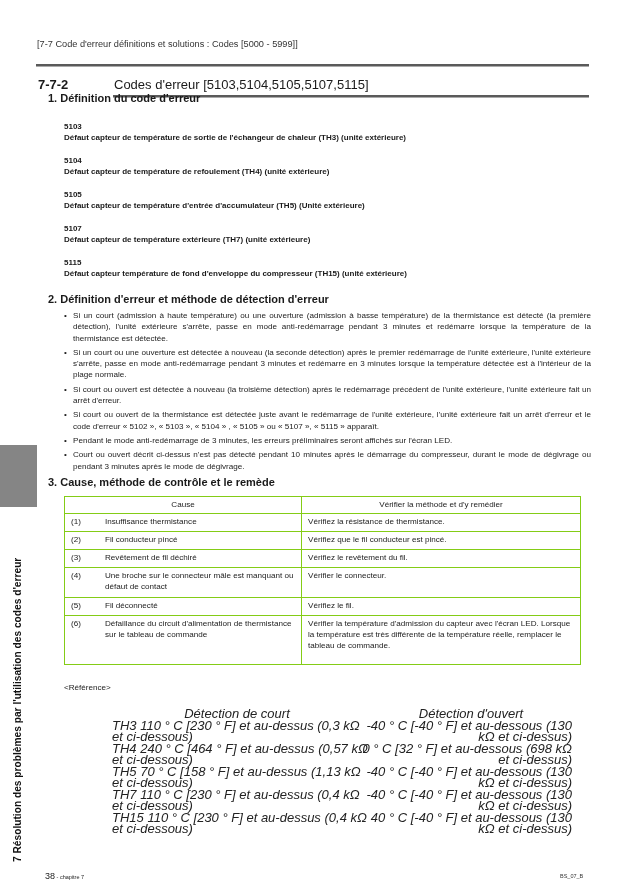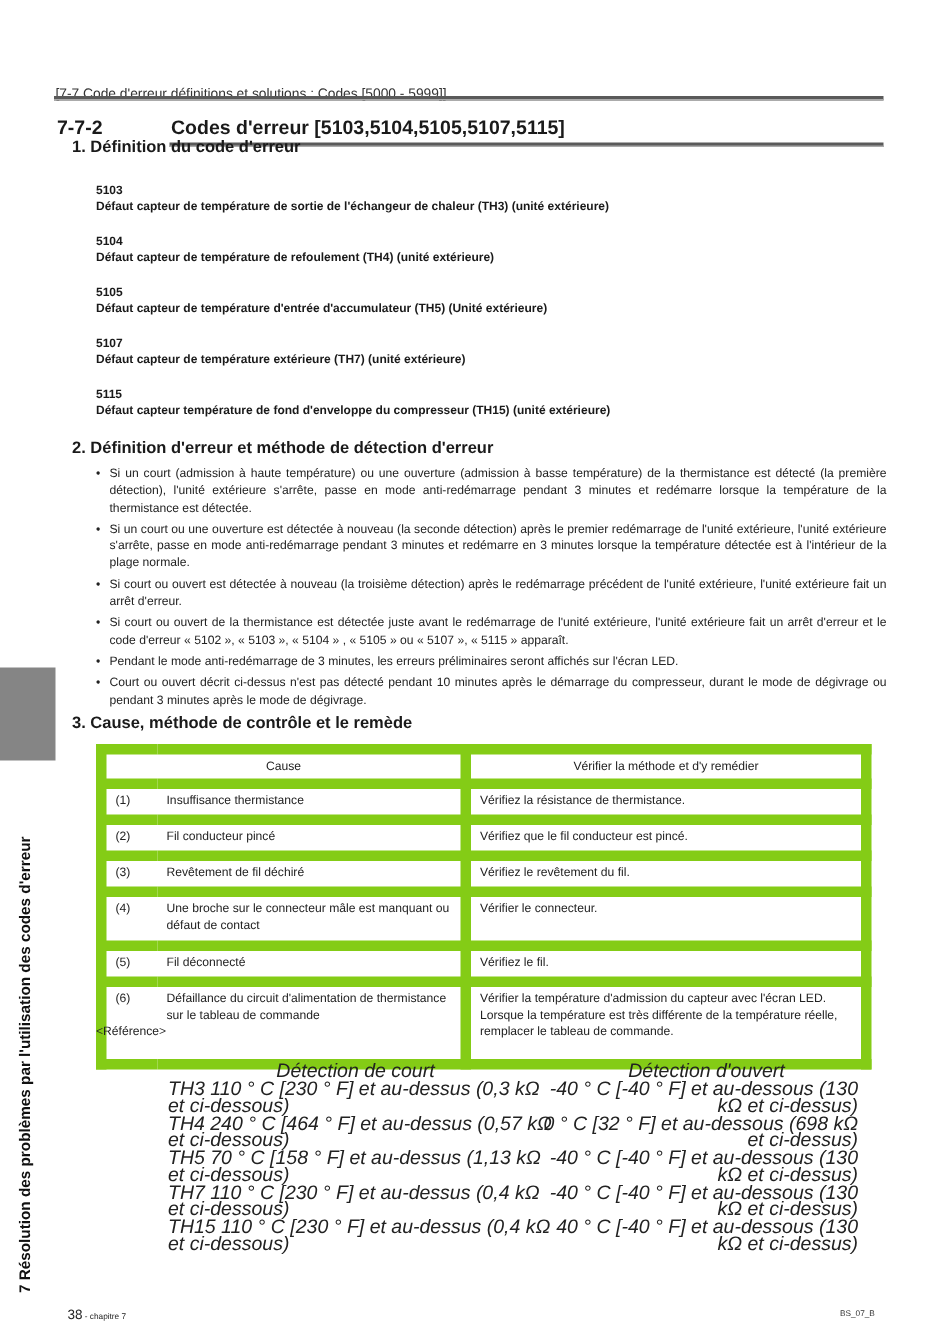--- a/index.html
+++ b/index.html
@@ -1,31 +1,31 @@
 <!DOCTYPE html>
 <html><head>
 <meta charset="utf-8">
 <style>
   html, body { margin:0; padding:0; background:#fff; }
   body { width:634px; height:893px; position:relative; overflow:hidden;
          font-family:"Liberation Sans", sans-serif; color:#1a1a1a; }
   .abs { position:absolute; }
-  .running-head { left:37px; top:57px; font-size:9.2px; color:#333; }
+  .running-head { left:37px; top:39px; font-size:9.2px; color:#333; }
   .head-rule { left:36px; top:64px; width:553px; height:2px; background:#5a5a5a; border-bottom:1px solid #aaa; }
   .sec-num { left:38px; top:77px; font-size:13px; font-weight:bold; }
-  .sec-title { left:114px; top:77px; font-size:13px; font-weight:bold; }
+  .sec-title { left:114px; top:77px; font-size:13px; font-weight:normal; }
   .title-rule { left:113px; top:95px; width:476px; height:2px; background:#5a5a5a; border-bottom:1px solid #aaa; }
   h2.sub { position:absolute; margin:0; font-size:11px; font-weight:bold; left:48px; }
   .code-list { left:64px; top:121px; width:520px; font-size:8px; font-weight:bold; line-height:11px; }
   .code-item { margin-bottom:12px; }
   .bullets { left:64px; top:310px; width:527px; font-size:8.1px; line-height:11.3px; color:#222; }
   .bullet { position:relative; padding-left:9px; margin-bottom:3px; text-align:justify; }
   .bullet .dot { position:absolute; left:0; top:0; }
   table.cause { position:absolute; left:64px; top:496px; width:517px; border-collapse:collapse; font-size:8.1px; color:#222; }
-  table.cause td, table.cause th { border:7px solid #84cc16; padding:2px 6px; vertical-align:top; font-weight:normal; line-height:11px; }
+  table.cause td, table.cause th { border:1px solid #84cc16; padding:2px 6px; vertical-align:top; font-weight:normal; line-height:11px; }
   table.cause th { text-align:center; height:12px; }
   table.cause td.num { border-right:none; width:22px; }
   table.cause td.cause-text { border-left:none; width:190px; }
   table.cause tr.r1 td { height:13px; }
   .ref-label { left:64px; top:683px; font-size:8.1px; color:#222; }
   .ref-col { font-size:13px; line-height:11.5px; color:#222;font-style:italic; }
   .ref-col .hdr { text-align:center; }
   .sidebar-block { left:0; top:445px; width:37px; height:62px; background:#858585; }
   .sidebar-text { left:12px; top:862px; transform-origin:0 0; transform:rotate(-90deg);
                   font-size:10.2px; font-weight:bold; white-space:nowrap; color:#111; }

